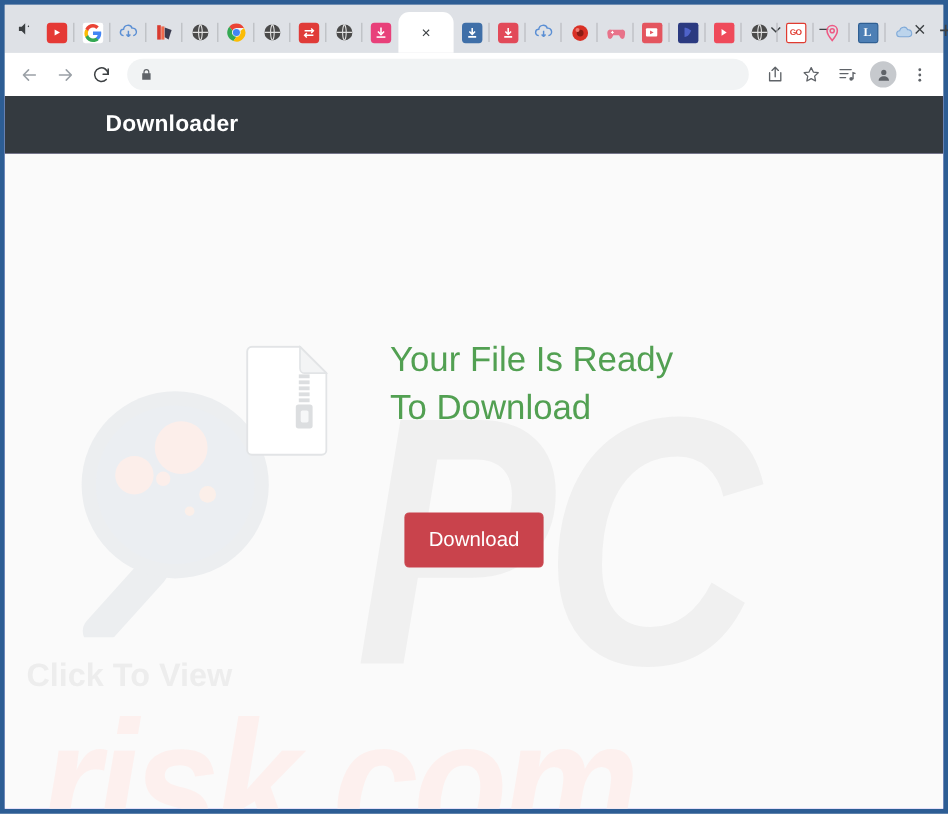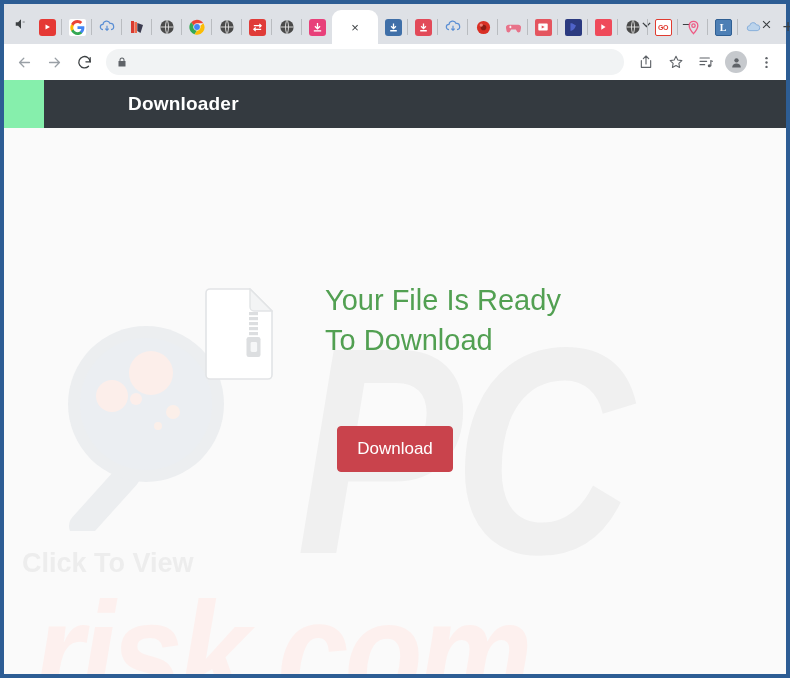--- a/index.html
+++ b/index.html
@@ -104,22 +104,21 @@
   }
   .avatar-btn {
     width: 22px; height: 22px; border-radius: 50%;
     background: #c6c9cd;
     display: flex; align-items: center; justify-content: center;
   }
 
   
   .viewport {
     flex: 1 1 auto; position: relative; overflow: hidden;
-    background: #86efac;
-    padding-left: 40px;
+    background: #c4b5fd;
   }
   .site-header {
     height: 48px;
     background: #343a40;
     display: flex; align-items: center;
     padding-left: 84px;
     position: relative; z-index: 5;
   }
   .site-title {
     color: #ffffff; font-size: 19px; font-weight: bold;

